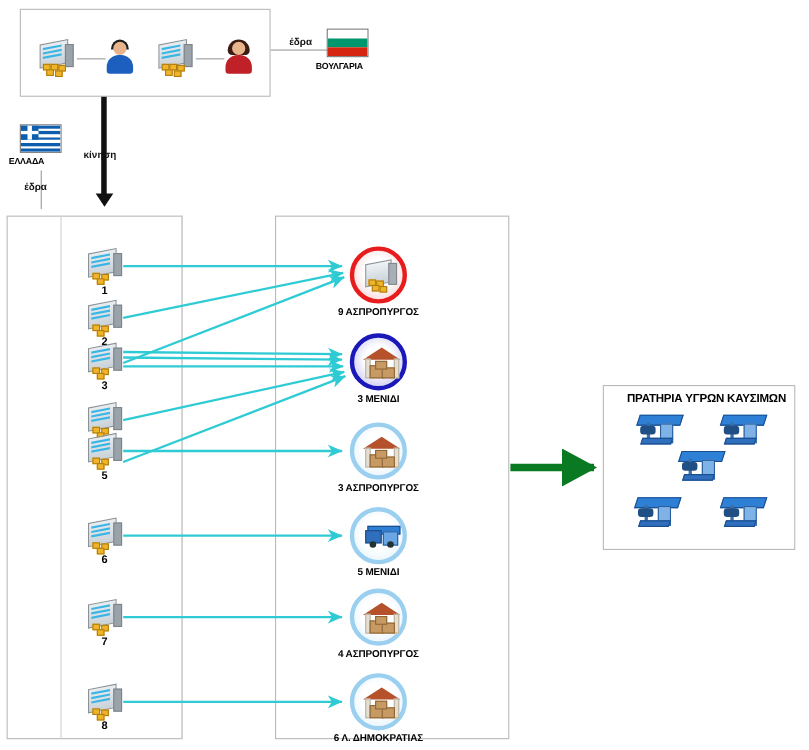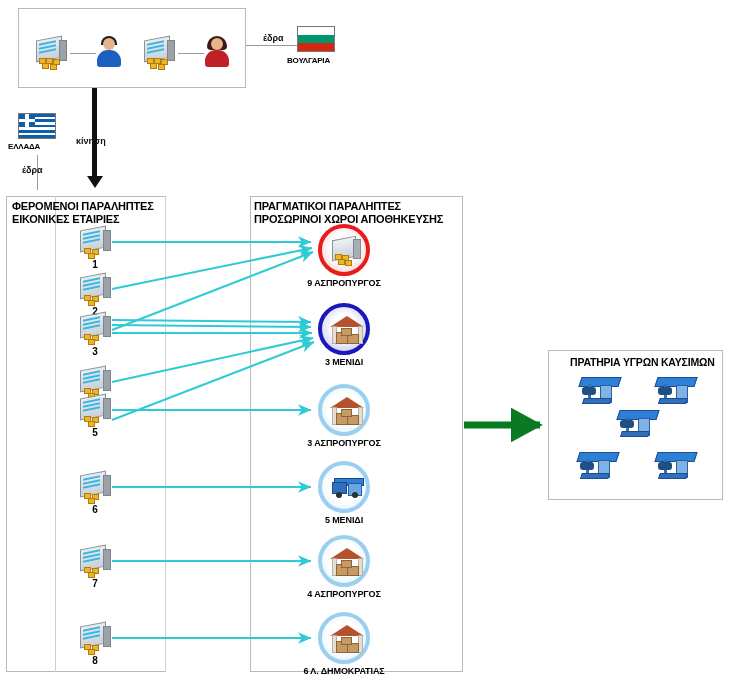--- a/index.html
+++ b/index.html
@@ -186,26 +186,22 @@
   <div class="thin" style="left:37px;top:155px;width:1px;height:35px;"></div>
   <div class="edge-label" style="left:22px;top:165px;">έδρα</div>
 
   <div class="blk-shaft" style="left:92px;top:88px;height:90px;"></div>
   <div class="blk-head" style="left:86.5px;top:176px;"></div>
   <div class="edge-label" style="left:76px;top:136px;">κίνηση</div>
 
   <div class="panel" id="fake-box"></div>
   <div class="inner-rule" style="left:55px;top:196px;height:476px;"></div>
   <div class="inner-rule" style="left:165px;top:196px;height:476px;"></div>
-  <div class="panel-title" id="fake-title">ΦΕΡΟΜΕΝΟΙ ΠΑΡΑΛΗΠΤΕΣ
-ΕΙΚΟΝΙΚΕΣ ΕΤΑΙΡΙΕΣ</div>
 
   <div class="panel" id="real-box"></div>
-  <div class="panel-title" id="real-title">ΠΡΑΓΜΑΤΙΚΟΙ ΠΑΡΑΛΗΠΤΕΣ
-ΠΡΟΣΩΡΙΝΟΙ ΧΩΡΟΙ ΑΠΟΘΗΚΕΥΣΗΣ</div>
 
   <svg id="links" viewBox="0 0 735 682">
     <defs>
       <marker id="ah" markerWidth="7" markerHeight="7" refX="6.2" refY="3.2" orient="auto" markerUnits="strokeWidth">
         <path d="M0,0.4 L6.4,3.2 L0,6 L1.8,3.2 Z" fill="#2FCBD4"></path>
       </marker>
     </defs>
     <g stroke="#2FCBD4" stroke-width="2.1" fill="none" marker-end="url(#ah)">
 
       <line x1="112" y1="242" x2="311" y2="242"></line>

